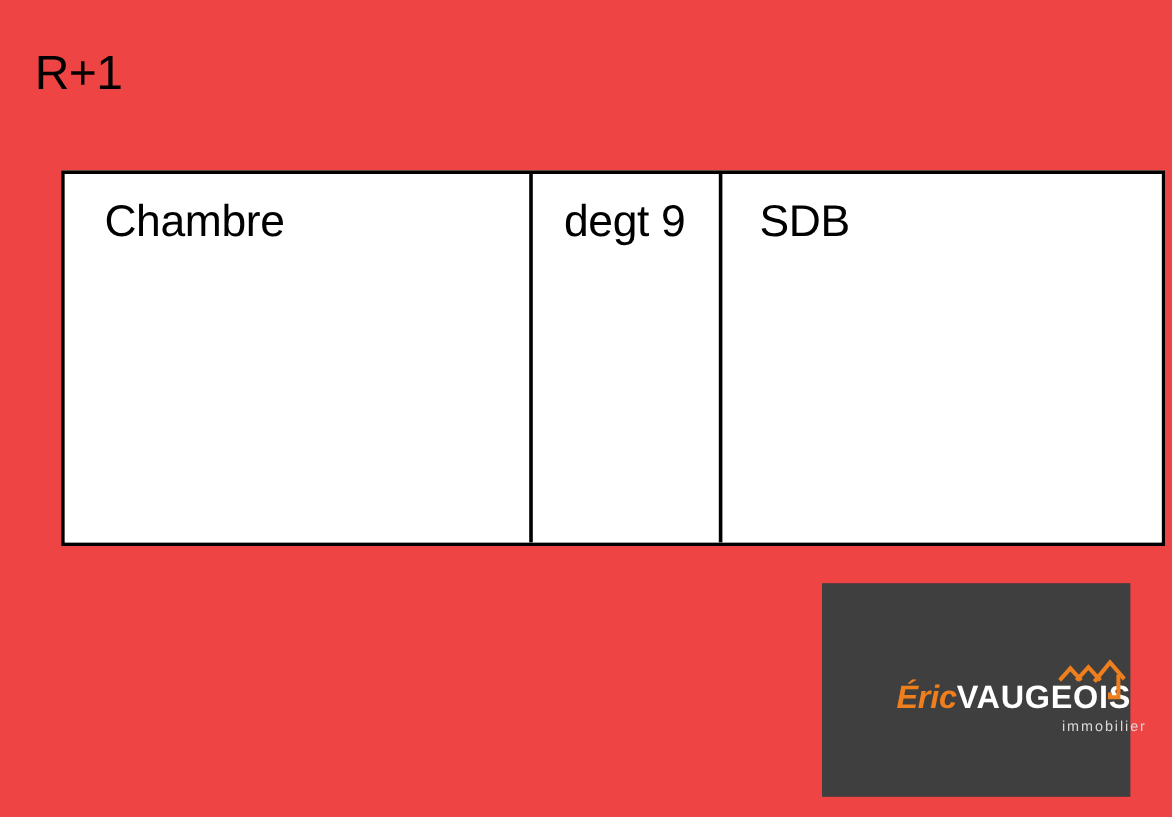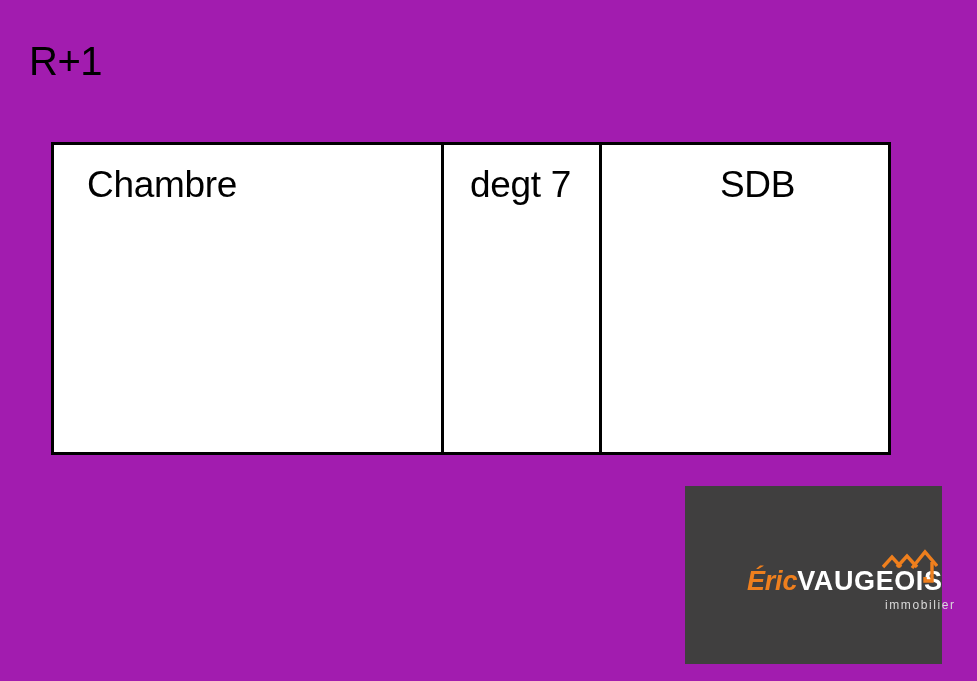--- a/index.html
+++ b/index.html
@@ -9,42 +9,42 @@
     background: #ffffff;
   }
   body {
     font-family: "Liberation Sans", sans-serif;
     -webkit-font-smoothing: antialiased;
   }
   #slide {
     position: relative;
     width: 977px;
     height: 681px;
-    background: #a21caf;
+    background: #ef4444;
     overflow: hidden;
   }
 
   
   #floor-title {
     position: absolute;
     left: 29px;
     top: 38px;
     font-size: 40px;
     line-height: 46px;
     color: #000000;
     letter-spacing: -0.5px;
     white-space: pre;
   }
 
   
   #plan {
     position: absolute;
     left: 51px;
     top: 142px;
-    width: 840px;
+    width: 920px;
     height: 313px;
     box-sizing: border-box;
     border: 3px solid #000000;
     background: #ffffff;
     display: flex;
     flex-direction: row;
     align-items: stretch;
   }
   .room {
     position: relative;
@@ -61,21 +61,21 @@
     top: 17px;
     right: 6px;
     font-size: 37px;
     line-height: 45px;
     color: #000000;
     letter-spacing: -0.3px;
     word-wrap: break-word;
   }
   #room-chambre { width: 387px; }
   #room-degt    { width: 158px; }
-  #room-sdb     { flex: 1 1 auto; text-align: center; }
+  #room-sdb     { flex: 1 1 auto; }
 
   #room-degt .room-label  { left: 26px; }
   #room-sdb  .room-label  { left: 31px; }
 
   
   #logo-card {
     position: absolute;
     left: 685px;
     top: 486px;
     width: 257px;
@@ -133,21 +133,21 @@
 
   <div id="floor-title">R+1</div>
 
   <div id="plan">
 
     <div class="room" id="room-chambre">
       <div class="room-label">Chambre</div>
     </div>
 
     <div class="room" id="room-degt">
-      <div class="room-label">degt 7</div>
+      <div class="room-label">degt 9</div>
     </div>
 
     <div class="room" id="room-sdb">
       <div class="room-label">SDB</div>
     </div>
 
   </div>
 
   <div id="logo-card">
     <div id="logo-mark">

